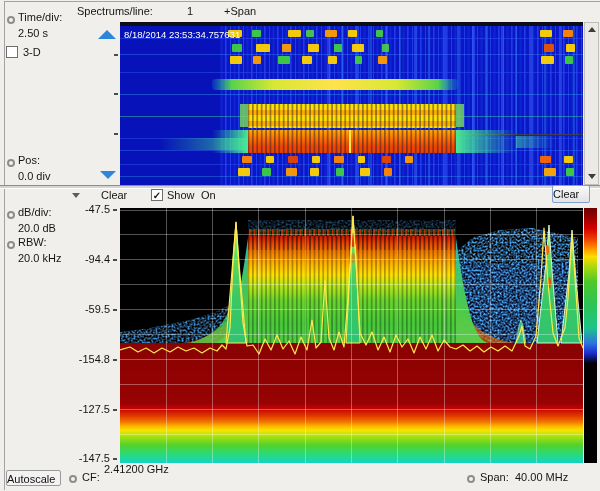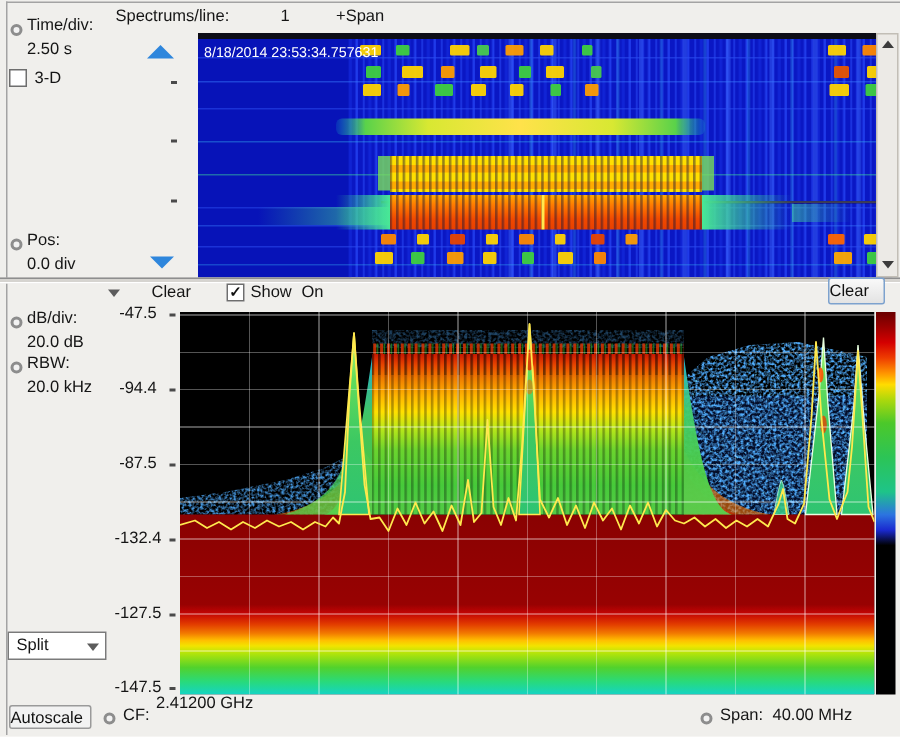--- a/index.html
+++ b/index.html
@@ -6,21 +6,21 @@
   html,body{width:600px;height:491px}
   #app{position:relative;width:600px;height:491px;background:#f0efec;overflow:hidden;
        font-family:"Liberation Sans",sans-serif;color:#151515}
   .abs{position:absolute}
   .lbl{position:absolute;font-size:11px;line-height:13px;white-space:nowrap}
   .knob{position:absolute;width:8px;height:8px;border:2px solid #8d8d8d;border-radius:50%;background:#f2f2f2}
   .chk{position:absolute;width:12px;height:12px;background:#fff;border:1px solid #6e6e6e;
        font:bold 10px/11px "Liberation Sans",sans-serif;text-align:center;color:#111}
   .btn{position:absolute;font-size:11px;line-height:16px;text-align:left;color:#111;
        background:linear-gradient(#f9f9f9,#e3e3e3);border:1px solid #8f8f8f;border-radius:2px}
-  .ylab{position:absolute;width:36px;text-align:center;font-size:11px;line-height:13px}
+  .ylab{position:absolute;width:36px;text-align:right;font-size:11px;line-height:13px}
   .ytick{position:absolute;width:4px;height:2px;background:#4a4a4a}
   .caret-down{position:absolute;width:0;height:0;border-left:4px solid transparent;
        border-right:4px solid transparent;border-top:5px solid #5c5c5c}
   .tri-up{position:absolute;width:0;height:0;border-left:9px solid transparent;
        border-right:9px solid transparent;border-bottom:9px solid #2e86dc}
   .tri-down{position:absolute;width:0;height:0;border-left:8px solid transparent;
        border-right:8px solid transparent;border-top:8px solid #2e86dc}
   .sb-arrow-up{position:absolute;left:3px;width:0;height:0;border-left:4px solid transparent;
        border-right:4px solid transparent;border-bottom:5px solid #3c3c3c}
   .sb-arrow-down{position:absolute;left:3px;width:0;height:0;border-left:4px solid transparent;
@@ -49,21 +49,21 @@
   <div class="knob" style="left:7px;top:159px"></div>
   <div class="lbl" style="left:18px;top:154px">Pos:</div>
   <div class="lbl" style="left:18px;top:170px">0.0 div</div>
 
   <div class="tri-up" style="left:98px;top:30px"></div>
   <div class="tri-down" style="left:100px;top:171px"></div>
   <div class="edge-tick" style="left:114px;top:54px"></div>
   <div class="edge-tick" style="left:114px;top:93px"></div>
   <div class="edge-tick" style="left:114px;top:133px"></div>
 
-  <div class="abs" style="left:132px;top:22px;width:463px;height:132px">
+  <div class="abs" style="left:120px;top:22px;width:463px;height:132px">
   <svg width="463" height="163" viewBox="0 0 463 163">
     <defs>
       <pattern id="vs1" width="13" height="163" patternUnits="userSpaceOnUse">
         <rect x="1" width="1.6" height="163" fill="#2340f0"></rect>
         <rect x="6" width="1" height="163" fill="#2d52ff" opacity=".7"></rect>
         <rect x="9.5" width="2" height="163" fill="#1226d8"></rect>
       </pattern>
       <pattern id="vs2" width="29" height="163" patternUnits="userSpaceOnUse">
         <rect x="4" width="3" height="163" fill="#3f6bff" opacity=".45"></rect>
         <rect x="18" width="2" height="163" fill="#35a9f0" opacity=".3"></rect>
@@ -205,22 +205,22 @@
 
   <div class="knob" style="left:7px;top:211px"></div>
   <div class="lbl" style="left:18px;top:206px">dB/div:</div>
   <div class="lbl" style="left:18px;top:222px">20.0 dB</div>
   <div class="knob" style="left:7px;top:241px"></div>
   <div class="lbl" style="left:18px;top:236px">RBW:</div>
   <div class="lbl" style="left:18px;top:252px">20.0 kHz</div>
 
   <div class="ylab" style="left:74px;top:203px">-47.5</div>
   <div class="ylab" style="left:74px;top:253px">-94.4</div>
-  <div class="ylab" style="left:74px;top:303px">-87.5</div>
-  <div class="ylab" style="left:74px;top:353px">-132.4</div>
+  <div class="ylab" style="left:74px;top:303px">-59.5</div>
+  <div class="ylab" style="left:74px;top:353px">-154.8</div>
   <div class="ylab" style="left:74px;top:403px">-127.5</div>
   <div class="ylab" style="left:74px;top:452px">-147.5</div>
   <div class="ytick" style="left:113px;top:209px"></div>
   <div class="ytick" style="left:113px;top:259px"></div>
   <div class="ytick" style="left:113px;top:309px"></div>
   <div class="ytick" style="left:113px;top:359px"></div>
   <div class="ytick" style="left:113px;top:409px"></div>
   <div class="ytick" style="left:113px;top:458px"></div>
 
   <div class="abs" style="left:120px;top:208px;width:463px;height:255px">
@@ -341,24 +341,20 @@
           <line x1="0" y1="226.1" x2="463" y2="226.1"></line>
         </g>
 
     <polyline id="trace" fill="none" stroke="#ffe94e" stroke-width="1.2" stroke-linejoin="round" points="0,142 10,139 18,144 26,140 34,145 42,140 50,144 58,139 66,143 74,140 82,145 90,140 97,143 102,137 106,141 110,120 113,55 116,14 119,60 123,115 127,138 133,137 139,146 145,131 151,142 157,127 163,141 169,133 175,146 181,129 187,142 192,112 196,140 201,134 205,72 209,130 214,142 219,124 224,139 228,90 231,40 233,8 236,55 240,125 246,137 252,124 258,142 264,129 270,144 276,127 282,139 288,131 294,145 300,129 306,141 312,127 318,143 324,132 330,139 336,141 343,137 350,143 357,138 364,144 371,139 378,143 385,138 392,143 399,128 402,118 405,138 410,141 416,128 421,70 424,20 428,75 433,125 438,138 441,130 445,120 448,90 452,26 456,85 459,130 463,140"></polyline>
   </svg>
   </div>
 
   <div class="abs" style="left:584px;top:208px;width:13px;height:255px;
        background:linear-gradient(#6a0000 0%,#9c0000 4%,#d40000 8%,#ee3c00 12%,#ff9400 16%,#ffdc00 19%,#acd80c 23%,#4cc82a 29%,#2cc456 38%,#1ec488 47%,#2c74e0 53%,#1a2ad0 57%,#000 61%,#000 100%)"></div>
 
-  <div class="abs" style="left:5px;top:421px;width:66px;height:19px;background:#fff;border:1px solid #7a7a7a">
-    <span class="lbl" style="left:5px;top:2px">Split</span>
-    <div class="caret-down" style="left:52px;top:7px"></div>
-  </div>
 
   <div class="btn" style="left:6px;top:470px;width:55px;height:16px;background:#f2f2f2;border-color:#9a9a9a">Autoscale</div>
 
   <div class="knob" style="left:69px;top:475px"></div>
   <div class="lbl" style="left:82px;top:471px">CF:</div>
   <div class="lbl" style="left:104px;top:463px">2.41200 GHz</div>
   <div class="knob" style="left:467px;top:475px"></div>
   <div class="lbl" style="left:480px;top:471px">Span:</div>
   <div class="lbl" style="left:515px;top:471px">40.00 MHz</div>
 

